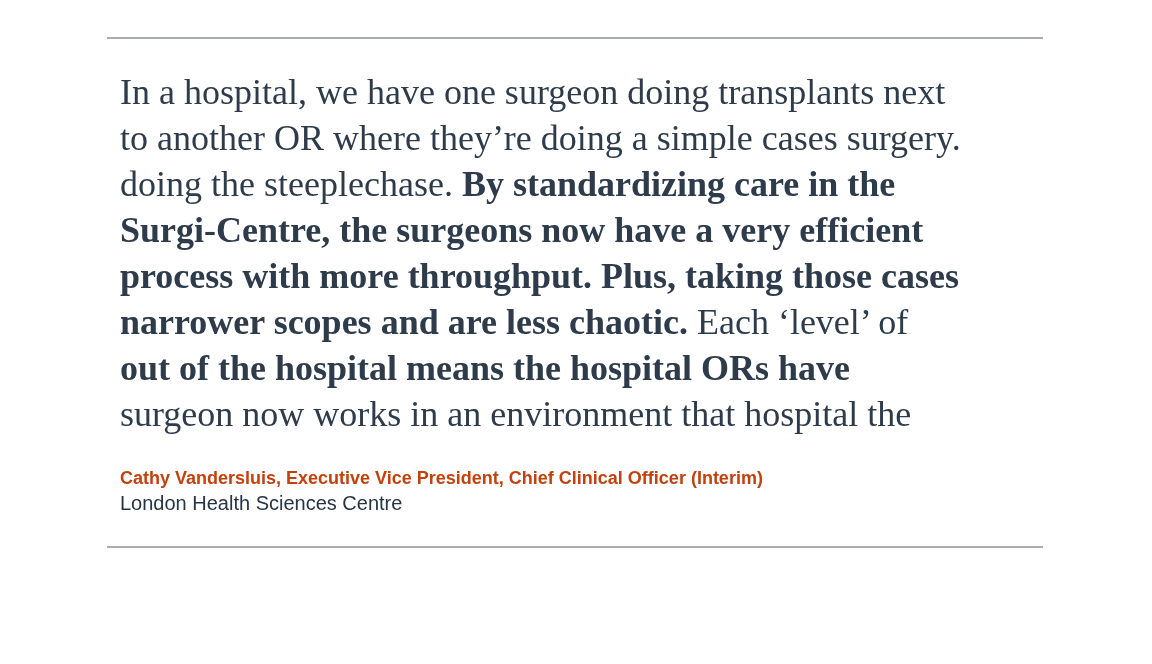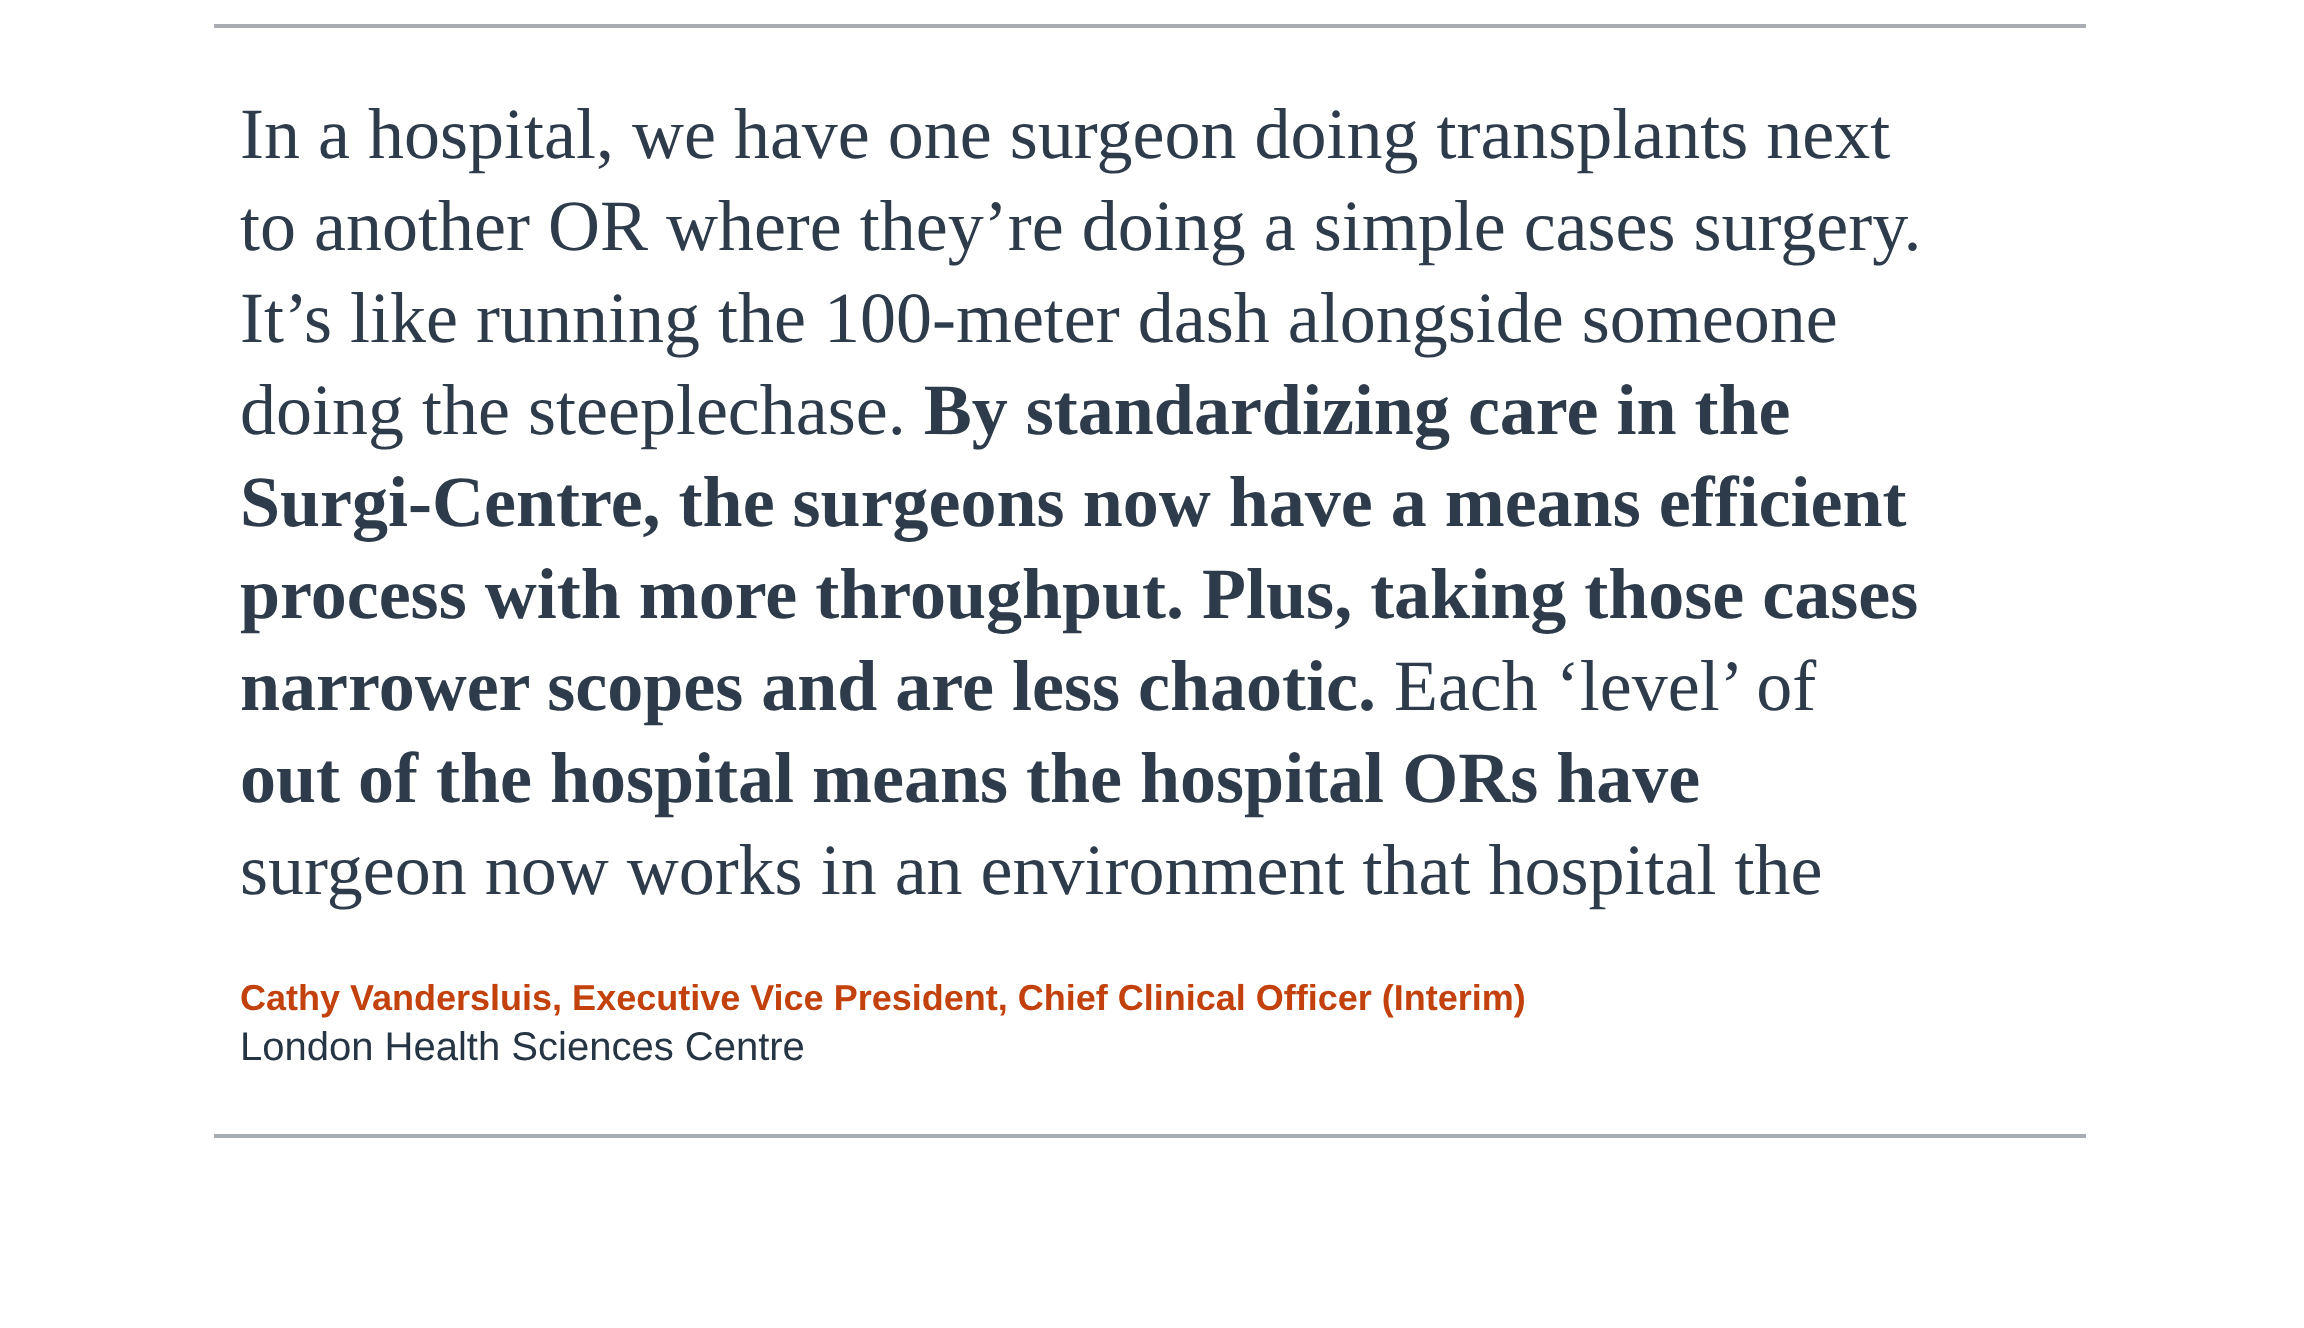--- a/index.html
+++ b/index.html
@@ -6,21 +6,21 @@
   html, body {
     width: 1152px;
     height: 664px;
     background: #ffffff;
     overflow: hidden;
     font-family: "Liberation Sans", sans-serif;
   }
   .quote-block {
     width: 936px;
     margin-left: 107px;
-    padding-top: 12px;
+    padding-top: 37px;
   }
   .rule {
     width: 936px;
     height: 2px;
     background: #a8adb3;
   }
   .quote-body {
     margin: 30px 0 0 13px;
     font-family: "Liberation Serif", serif;
     font-size: 36px;
@@ -58,23 +58,22 @@
 </head>
 <body>
 
 <div class="quote-block">
 
   <div class="rule"></div>
 
   <div class="quote-body">
     <div class="qline"><span class="qr">In a hospital, we have one surgeon doing transplants next</span><span class="qb"></span><span class="qr"></span></div>
     <div class="qline"><span class="qr">to another OR where they’re doing a simple cases surgery.</span><span class="qb"></span><span class="qr"></span></div>
-    <div class="qline"><span class="qr">It’s like running the 100-meter dash alongside someone</span><span class="qb"></span><span class="qr"></span></div>
     <div class="qline"><span class="qr">doing the steeplechase. </span><span class="qb">By standardizing care in the</span><span class="qr"></span></div>
-    <div class="qline"><span class="qr"></span><span class="qb">Surgi-Centre, the surgeons now have a means efficient</span><span class="qr"></span></div>
+    <div class="qline"><span class="qr"></span><span class="qb">Surgi-Centre, the surgeons now have a very efficient</span><span class="qr"></span></div>
     <div class="qline"><span class="qr"></span><span class="qb">process with more throughput. Plus, taking those cases</span><span class="qr"></span></div>
     <div class="qline"><span class="qr"></span><span class="qb">narrower scopes and are less chaotic.</span><span class="qr"> Each ‘level’ of</span></div>
     <div class="qline"><span class="qr"></span><span class="qb">out of the hospital means the hospital ORs have</span><span class="qr"></span></div>
     <div class="qline"><span class="qr">surgeon now works in an environment that hospital the</span><span class="qb"></span><span class="qr"></span></div>
   </div>
 
   <div class="attribution">
     <div class="attr-name">Cathy Vandersluis, Executive Vice President, Chief Clinical Officer (Interim)</div>
     <div class="attr-org">London Health Sciences Centre</div>
   </div>

